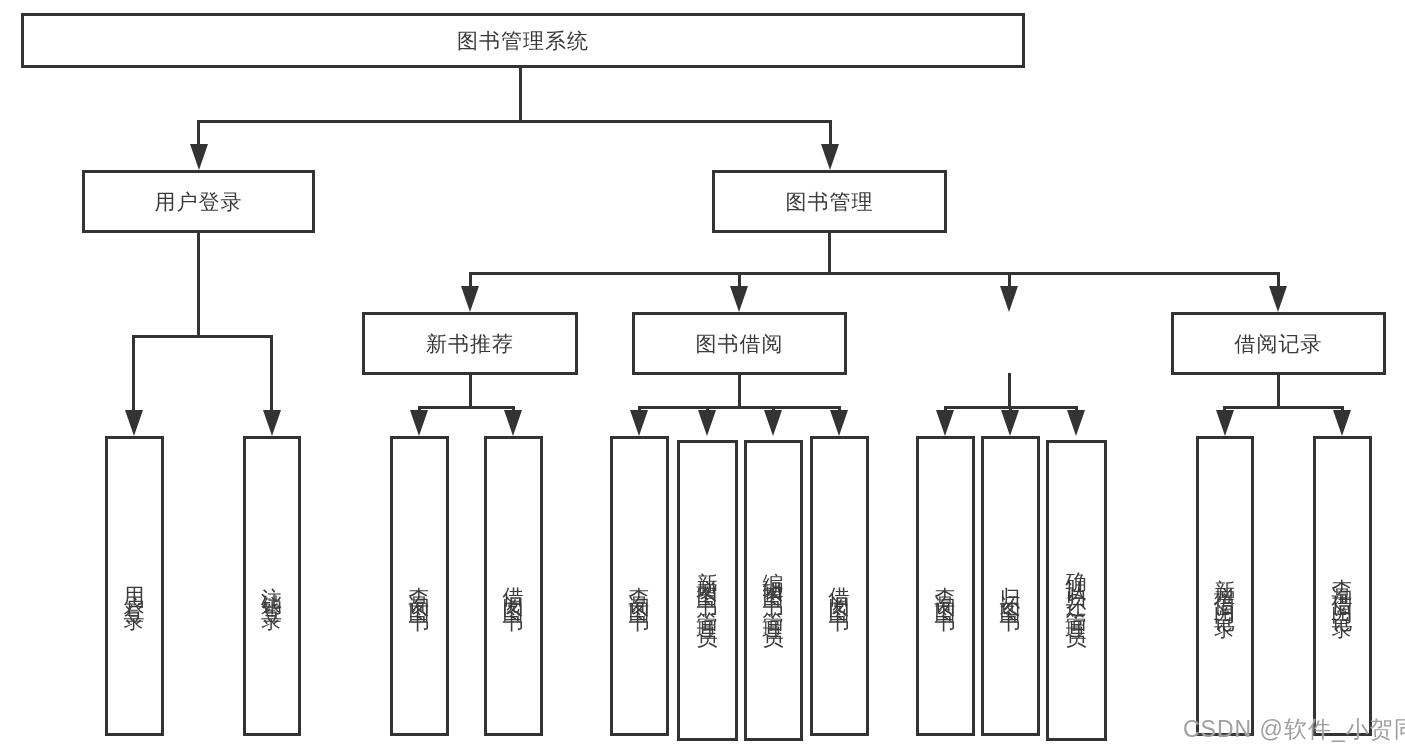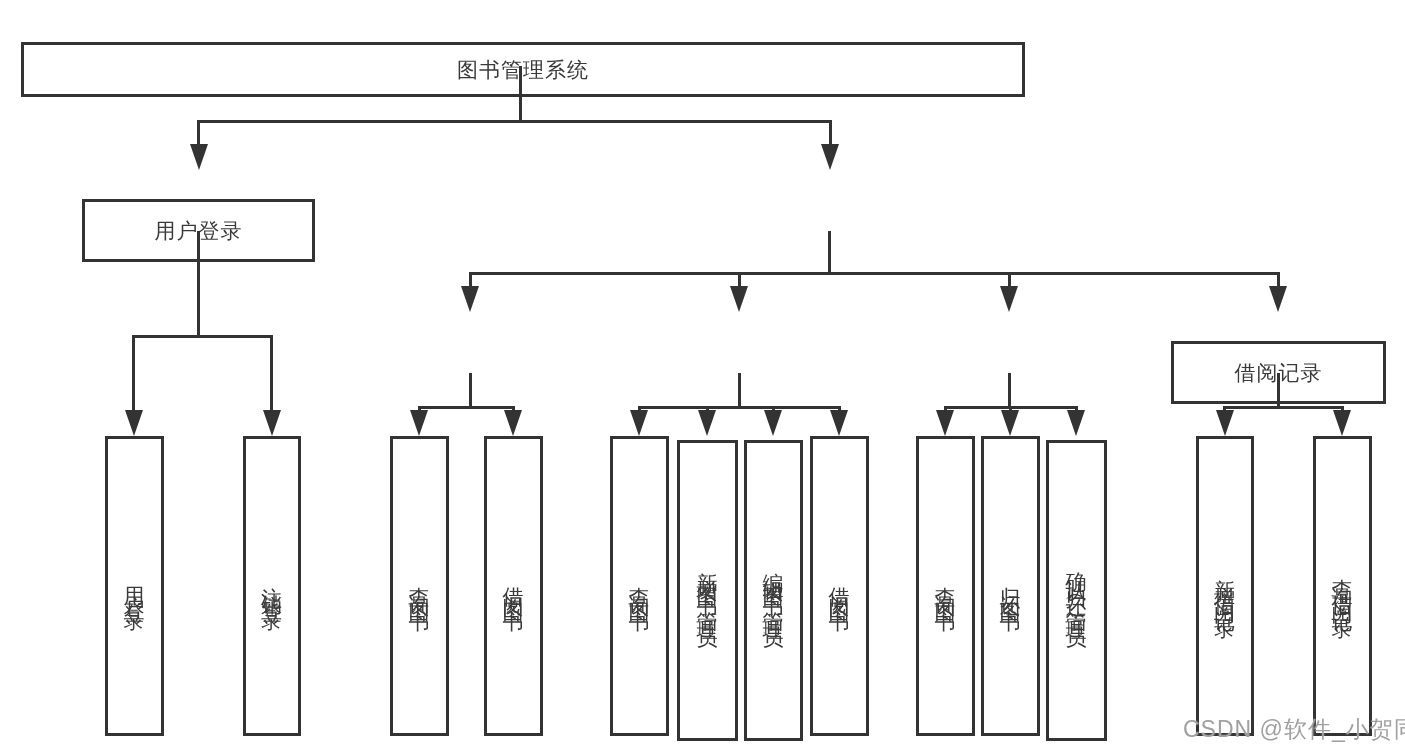--- a/index.html
+++ b/index.html
@@ -18,21 +18,21 @@
   .box{
     position:absolute;
     box-sizing:border-box;
     border:3px solid var(--line);
     background:#ffffff;
     color:var(--text);
     display:flex;align-items:center;justify-content:center;
     font-size:21px;
     letter-spacing:1px;
   }
-  .box.h{white-space:nowrap;margin-top:29px;}
+  .box.h{white-space:nowrap;}
   .box.v{
     writing-mode:vertical-lr;
     text-orientation:mixed;
     letter-spacing:8px;
     line-height:1;
     font-size:21px;
     padding:4px 0;
   }
   .vl{position:absolute;width:3px;background:var(--line);}
   .hl{position:absolute;height:3px;background:var(--line);}
@@ -54,21 +54,24 @@
   }
 </style>
 </head>
 <body>
 
 <div id="stage">
 
   <div class="box h" style="left:21px;top:13px;width:1004px;height:55px">图书管理系统</div>
 
   <div class="box h" style="left:82px;top:170px;width:233px;height:63px">用户登录</div>
+  <div class="box h" style="left:712px;top:170px;width:235px;height:63px">图书管理</div>
 
+  <div class="box h" style="left:362px;top:312px;width:216px;height:63px">新书推荐</div>
+  <div class="box h" style="left:632px;top:312px;width:215px;height:63px">图书借阅</div>
   <div class="box h" style="left:1171px;top:312px;width:215px;height:63px">借阅记录</div>
 
   <div class="box v" style="left:105px;top:436px;width:59px;height:300px">用户登录</div>
   <div class="box v" style="left:243px;top:436px;width:58px;height:300px">注销登录</div>
 
   <div class="box v" style="left:390px;top:436px;width:59px;height:300px">查询图书</div>
   <div class="box v" style="left:484px;top:436px;width:59px;height:300px">借阅图书</div>
 
   <div class="box v" style="left:610px;top:436px;width:59px;height:300px">查询图书</div>
   <div class="box v" style="left:677px;top:440px;width:61px;height:301px">新增图书（管理员）</div>

